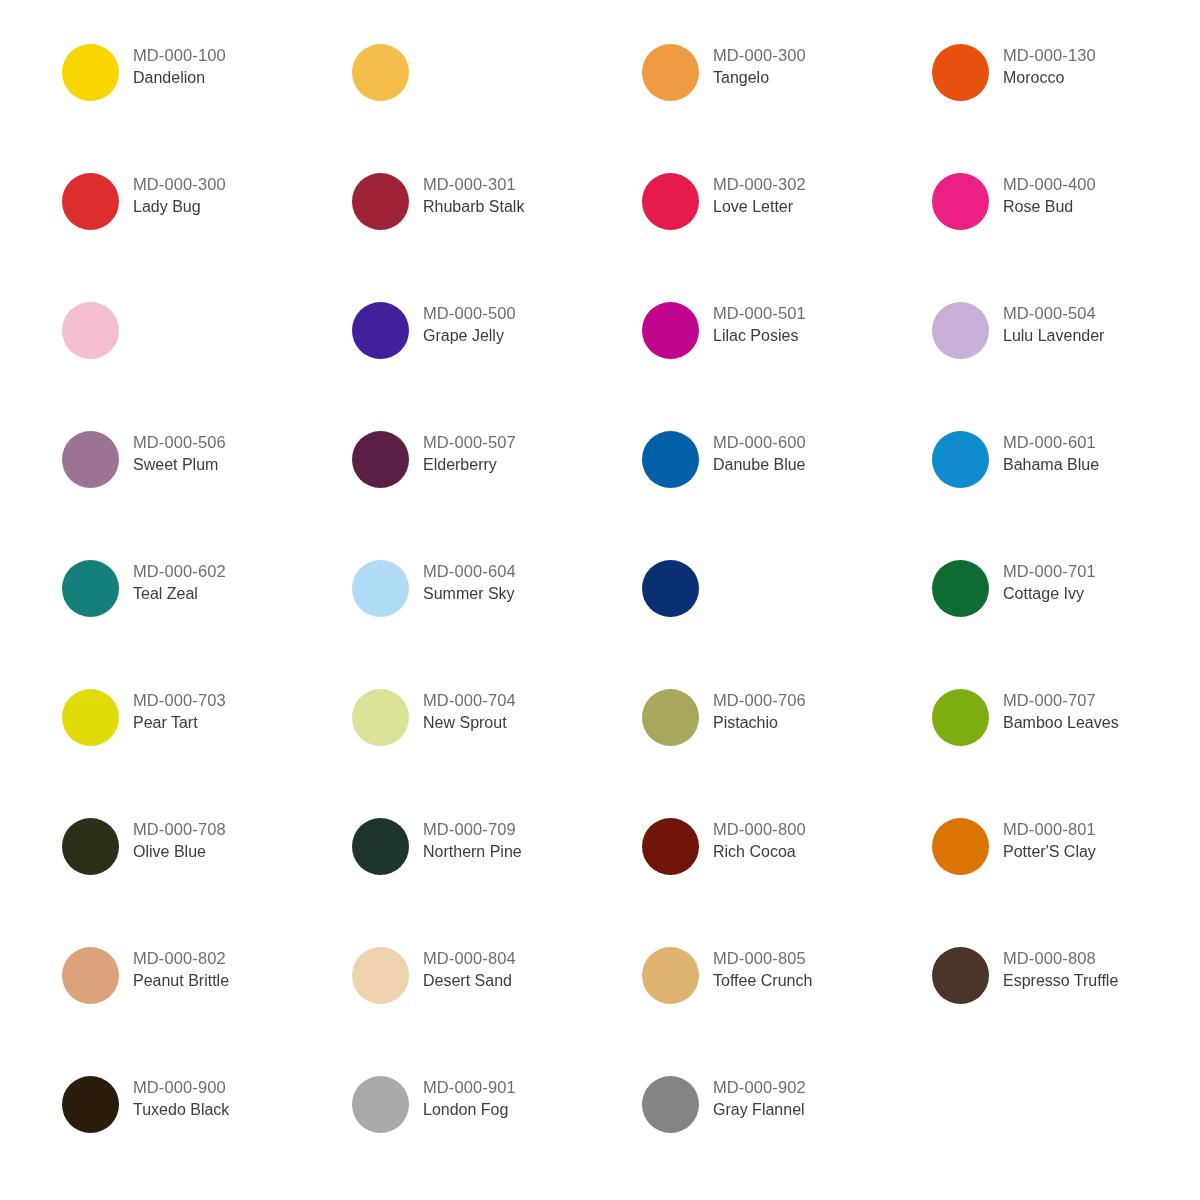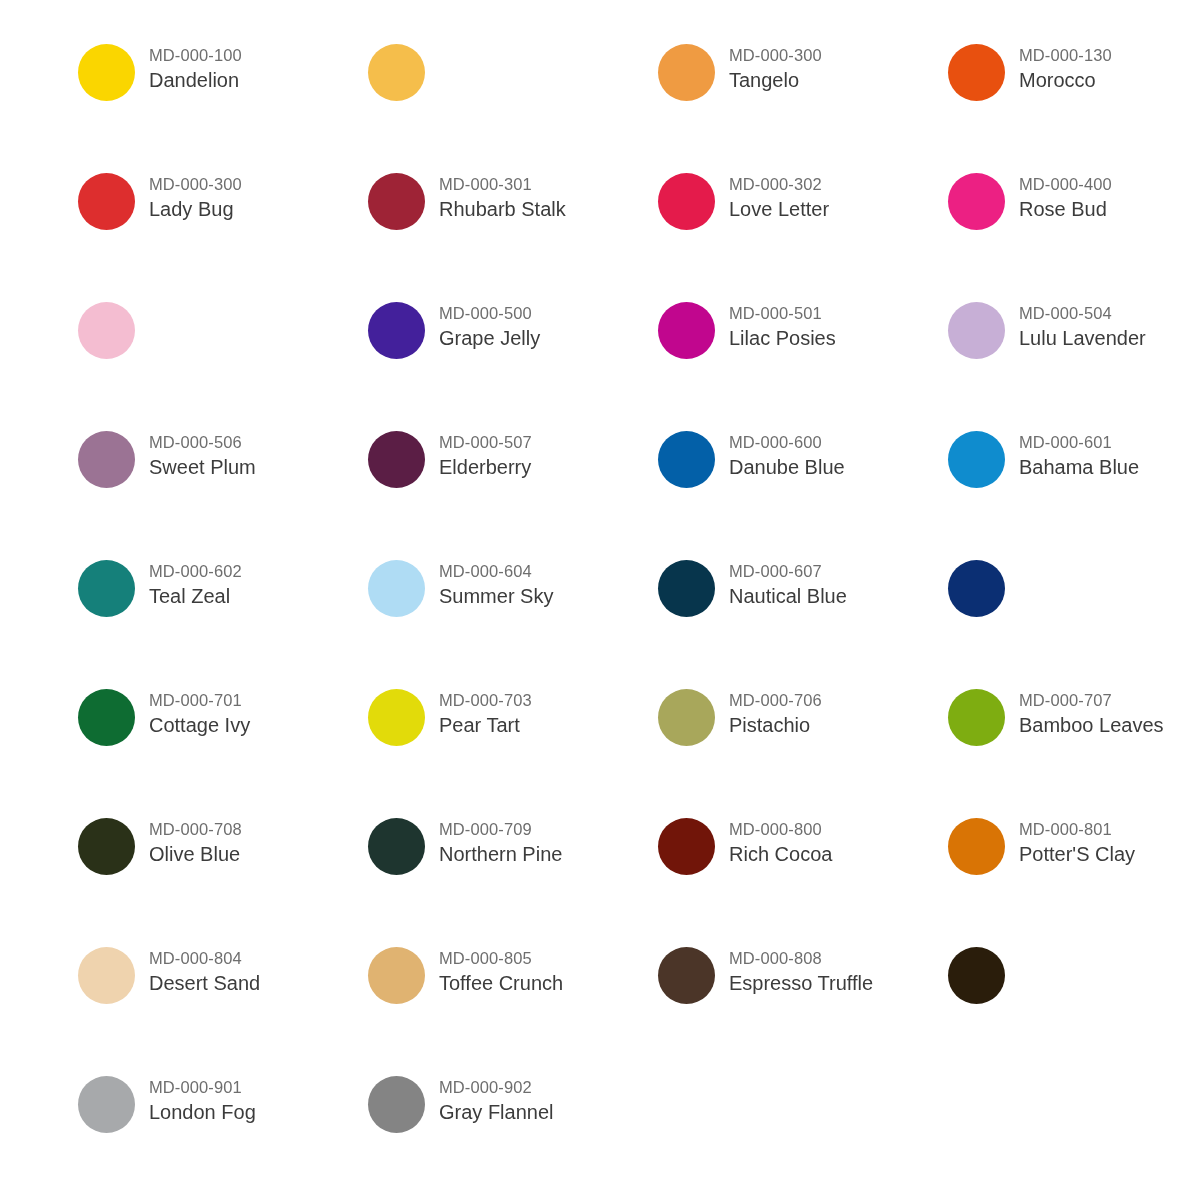--- a/index.html
+++ b/index.html
@@ -17,21 +17,20 @@
   }
 
   #palette-grid {
     display: grid;
     grid-template-columns: repeat(4, 290px);
     grid-template-rows: repeat(9, 129px);
     column-gap: 0px;
     row-gap: 0px;
     padding: 36px 0 0 62px;
     box-sizing: border-box;
-    margin-left: 16px;
   }
 
   .swatch-item {
     display: flex;
     align-items: flex-start;
     height: 129px;
   }
 
   .swatch-dot {
     width: 57px;
@@ -52,21 +51,21 @@
 
   .swatch-code {
     font-size: 16.5px;
     line-height: 1.35;
     color: #6e6e6e;
     letter-spacing: 0.1px;
     white-space: nowrap;
   }
 
   .swatch-name {
-    font-size: 20px;
+    font-size: 16px;
     line-height: 1.32;
     color: #3c3c3c;
     white-space: nowrap;
     margin-top: 1px;
   }
 </style>
 </head>
 <body>
 
 <main id="palette-grid">
@@ -182,44 +181,44 @@
       </div>
     </div>
     <div class="swatch-item">
       <div class="swatch-dot" style="background: rgb(175, 220, 244);"></div>
       <div class="swatch-text">
         <div class="swatch-code">MD-000-604</div>
         <div class="swatch-name">Summer Sky</div>
       </div>
     </div>
     <div class="swatch-item">
-      <div class="swatch-dot" style="background: rgb(7, 53, 76);"></div>
-      <div class="swatch-text">
-        <div class="swatch-code">MD-000-607</div>
-        <div class="swatch-name">Nautical Blue</div>
-      </div>
-    </div>
-    <div class="swatch-item">
       <div class="swatch-dot" style="background: rgb(11, 47, 115);"></div>
     </div>
     <div class="swatch-item">
       <div class="swatch-dot" style="background: rgb(14, 108, 50);"></div>
       <div class="swatch-text">
         <div class="swatch-code">MD-000-701</div>
         <div class="swatch-name">Cottage Ivy</div>
       </div>
     </div>
     <div class="swatch-item">
       <div class="swatch-dot" style="background: rgb(226, 219, 10);"></div>
       <div class="swatch-text">
         <div class="swatch-code">MD-000-703</div>
         <div class="swatch-name">Pear Tart</div>
       </div>
     </div>
     <div class="swatch-item">
+      <div class="swatch-dot" style="background: rgb(219, 225, 151);"></div>
+      <div class="swatch-text">
+        <div class="swatch-code">MD-000-704</div>
+        <div class="swatch-name">New Sprout</div>
+      </div>
+    </div>
+    <div class="swatch-item">
       <div class="swatch-dot" style="background: rgb(168, 167, 91);"></div>
       <div class="swatch-text">
         <div class="swatch-code">MD-000-706</div>
         <div class="swatch-name">Pistachio</div>
       </div>
     </div>
     <div class="swatch-item">
       <div class="swatch-dot" style="background: rgb(126, 173, 17);"></div>
       <div class="swatch-text">
         <div class="swatch-code">MD-000-707</div>
@@ -248,20 +247,27 @@
       </div>
     </div>
     <div class="swatch-item">
       <div class="swatch-dot" style="background: rgb(217, 116, 5);"></div>
       <div class="swatch-text">
         <div class="swatch-code">MD-000-801</div>
         <div class="swatch-name">Potter'S Clay</div>
       </div>
     </div>
     <div class="swatch-item">
+      <div class="swatch-dot" style="background: rgb(220, 162, 124);"></div>
+      <div class="swatch-text">
+        <div class="swatch-code">MD-000-802</div>
+        <div class="swatch-name">Peanut Brittle</div>
+      </div>
+    </div>
+    <div class="swatch-item">
       <div class="swatch-dot" style="background: rgb(239, 211, 174);"></div>
       <div class="swatch-text">
         <div class="swatch-code">MD-000-804</div>
         <div class="swatch-name">Desert Sand</div>
       </div>
     </div>
     <div class="swatch-item">
       <div class="swatch-dot" style="background: rgb(224, 179, 113);"></div>
       <div class="swatch-text">
         <div class="swatch-code">MD-000-805</div>
@@ -270,20 +276,24 @@
     </div>
     <div class="swatch-item">
       <div class="swatch-dot" style="background: rgb(75, 53, 40);"></div>
       <div class="swatch-text">
         <div class="swatch-code">MD-000-808</div>
         <div class="swatch-name">Espresso Truffle</div>
       </div>
     </div>
     <div class="swatch-item">
       <div class="swatch-dot" style="background: rgb(42, 29, 11);"></div>
+      <div class="swatch-text">
+        <div class="swatch-code">MD-000-900</div>
+        <div class="swatch-name">Tuxedo Black</div>
+      </div>
     </div>
     <div class="swatch-item">
       <div class="swatch-dot" style="background: rgb(167, 169, 171);"></div>
       <div class="swatch-text">
         <div class="swatch-code">MD-000-901</div>
         <div class="swatch-name">London Fog</div>
       </div>
     </div>
     <div class="swatch-item">
       <div class="swatch-dot" style="background: rgb(132, 132, 132);"></div>

